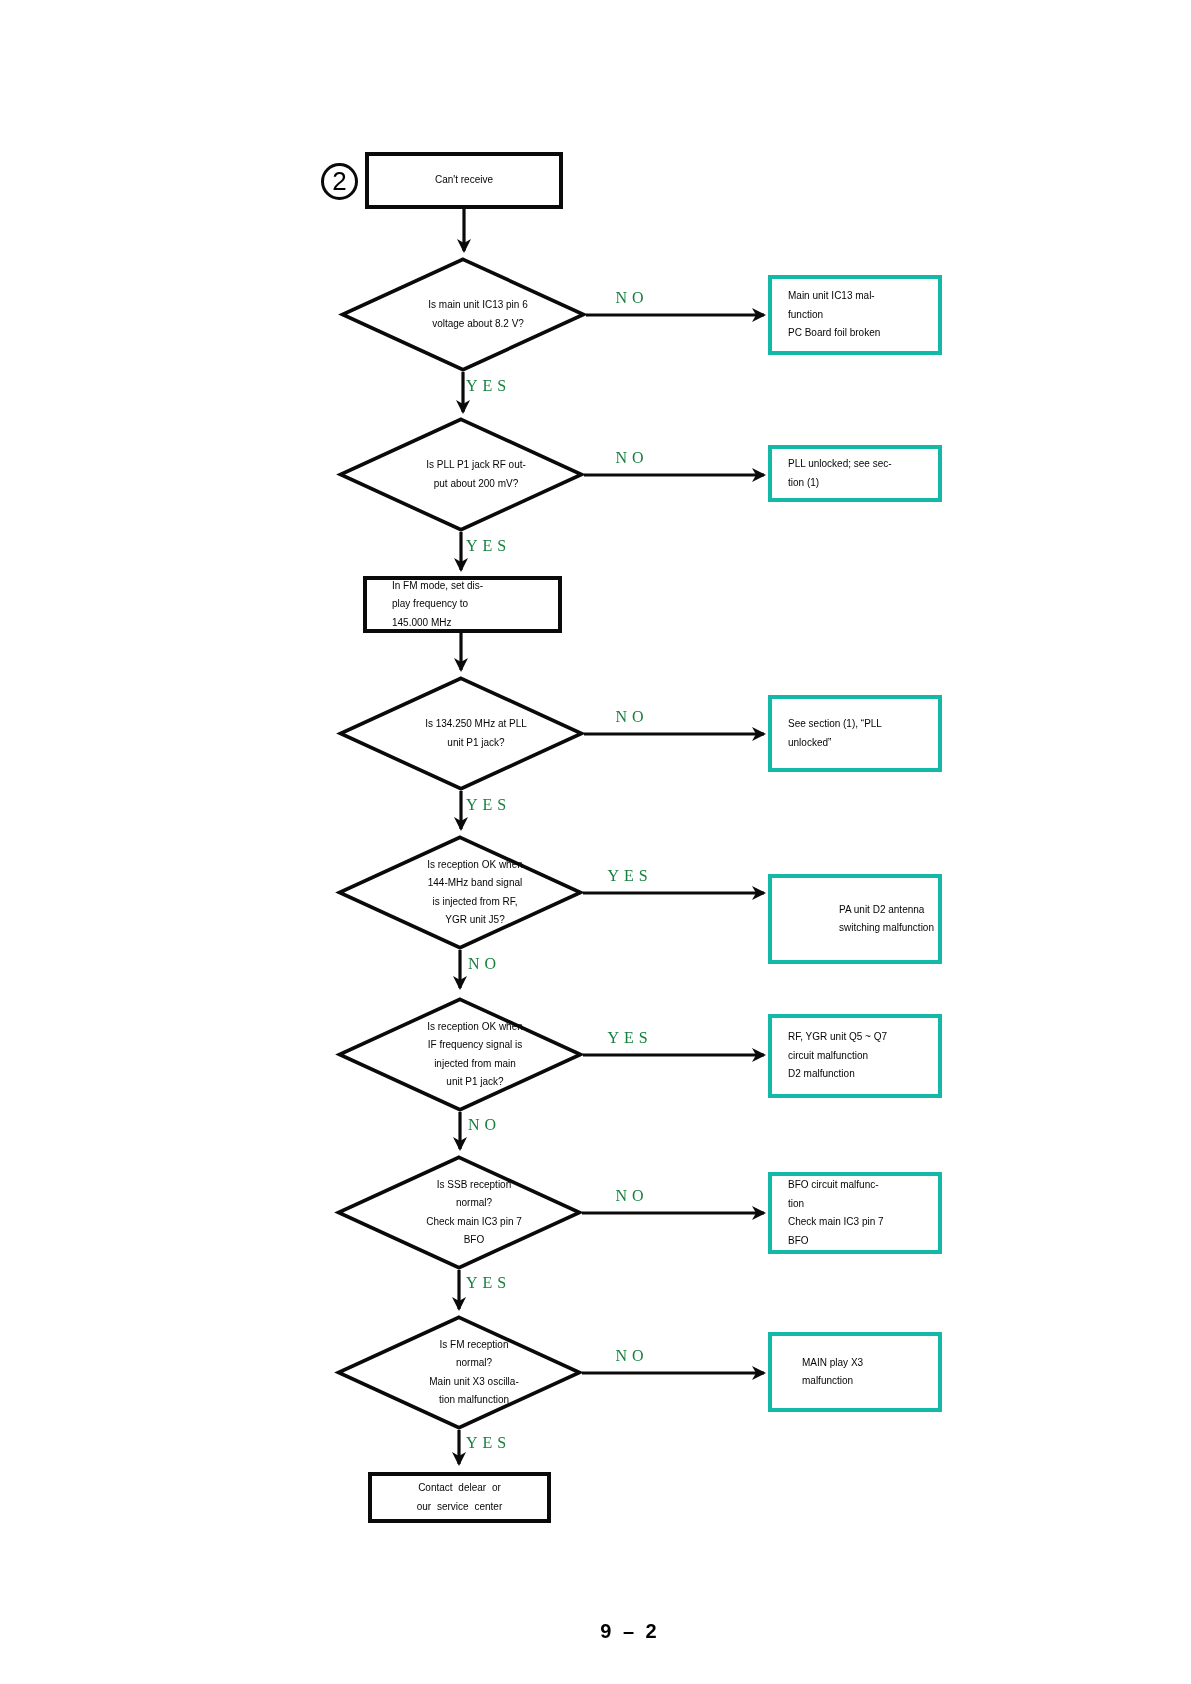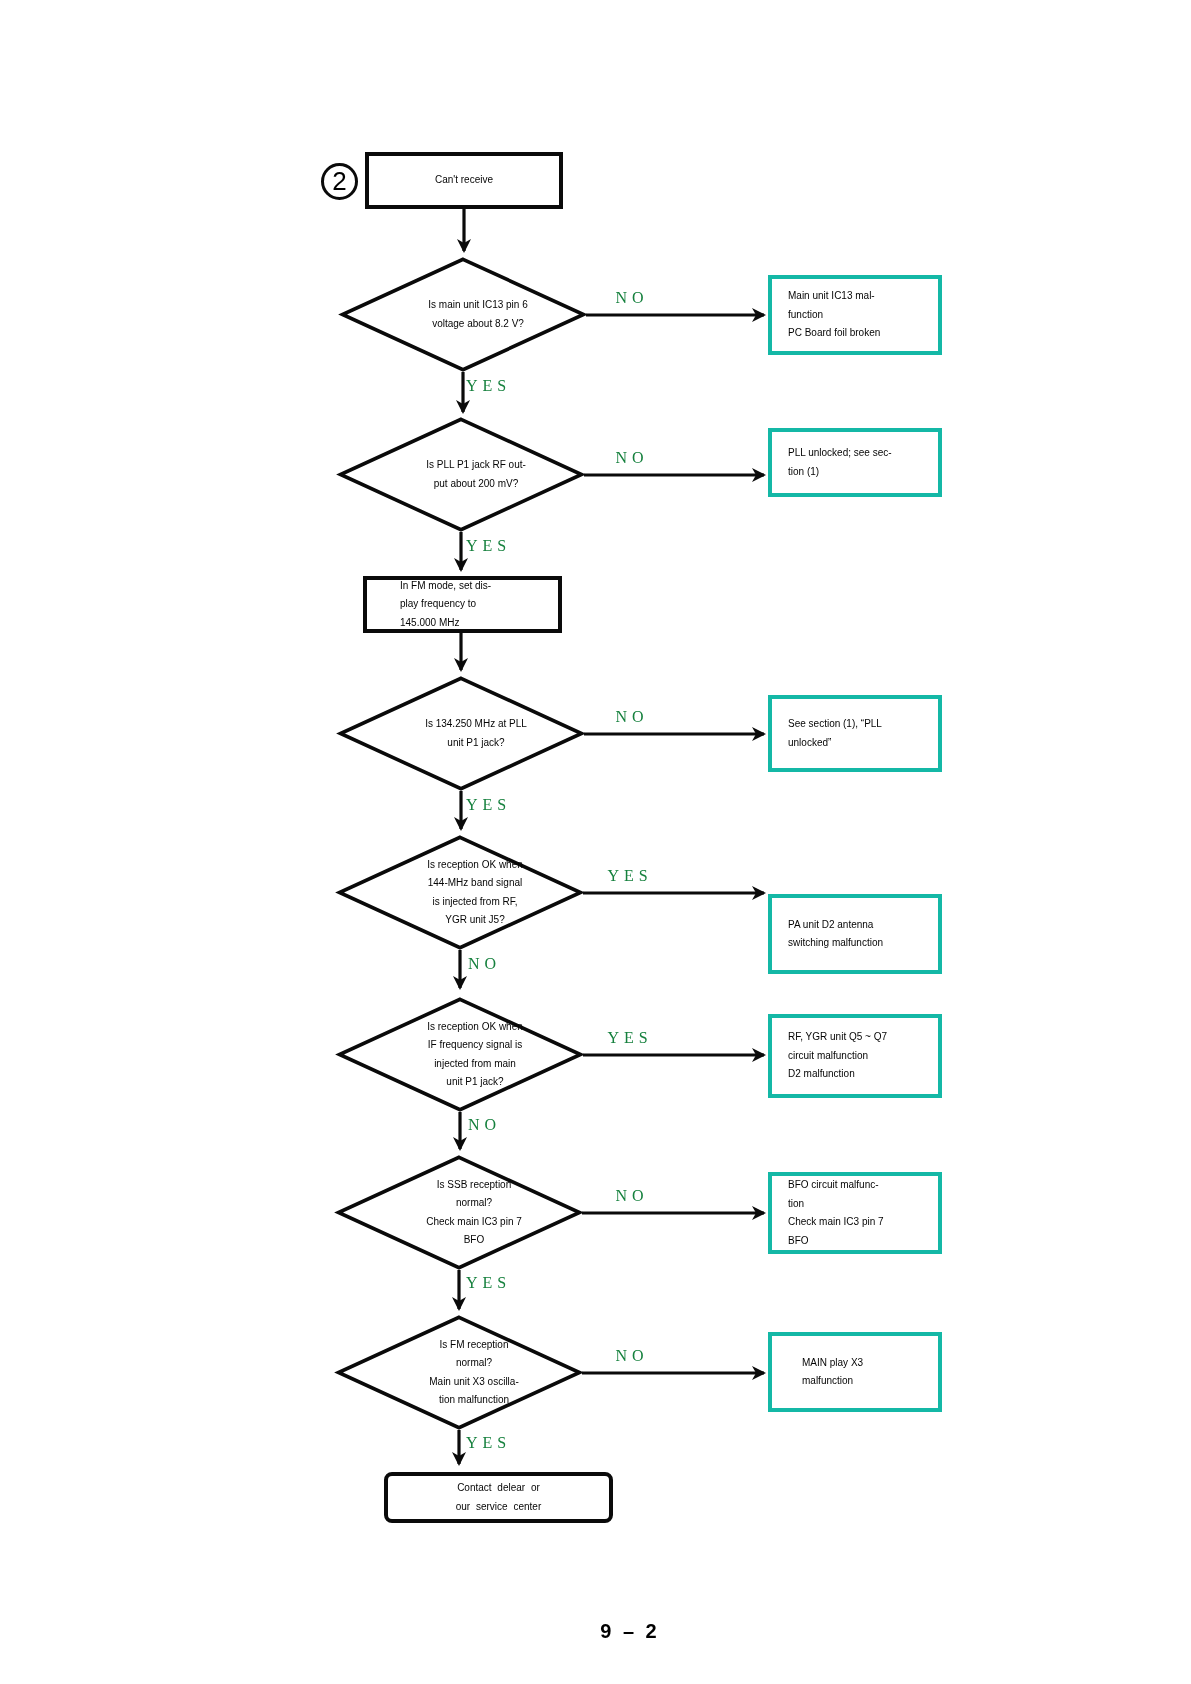--- a/index.html
+++ b/index.html
@@ -20,21 +20,21 @@
     color:#050505;
   }
   .box{
     position:absolute;
     border:4px solid #0a0a0a;
     background:#fff;
     display:flex;align-items:center;
     box-sizing:border-box;
   }
   .box.center{justify-content:center;text-align:center;}
-  .box.leftpad{padding-left:33px;}
+  .box.leftpad{padding-left:25px;}
   .rbox{
     position:absolute;
     left:768px;width:174px;
     border:4px solid #14b8a6;
     background:#fff;
     display:flex;align-items:center;
     box-sizing:border-box;
     padding-left:16px;padding-right:4px;
   }
   .diamond{
@@ -126,21 +126,21 @@
 
   <div class="diamond" style="left:338px;top:417px;">
     <svg viewBox="0 0 100 50" preserveAspectRatio="none">
       <polygon points="50,1 99,25 50,49 1,25" vector-effect="non-scaling-stroke"></polygon>
     </svg>
     <div class="node-text">Is PLL P1 jack RF out-
 put about 200 mV?</div>
   </div>
   <span class="edge-label side" style="left:600px;top:449px;">NO</span>
   <span class="edge-label" style="left:466px;top:537px;">YES</span>
-  <div class="rbox" style="top:428px;height:69px;">
+  <div class="rbox" style="top:445px;height:57px;">
     <div class="node-text">PLL unlocked; see sec-
 tion (1)</div>
   </div>
 
   <div class="box leftpad" style="left:363px;top:576px;width:199px;height:57px;">
     <div class="node-text">In FM mode, set dis-
 play frequency to
 145.000 MHz</div>
   </div>
 
@@ -162,21 +162,21 @@
     <svg viewBox="0 0 100 50" preserveAspectRatio="none">
       <polygon points="50,1 99,25 50,49 1,25" vector-effect="non-scaling-stroke"></polygon>
     </svg>
     <div class="node-text">Is reception OK when
 144-MHz band signal
 is injected from RF,
 YGR unit J5?</div>
   </div>
   <span class="edge-label side" style="left:598px;top:867px;">YES</span>
   <span class="edge-label" style="left:468px;top:955px;">NO</span>
-  <div class="rbox" style="top:894px;height:80px;">
+  <div class="rbox" style="top:874px;height:90px;justify-content:flex-end;">
     <div class="node-text">PA unit D2 antenna
 switching malfunction</div>
   </div>
 
   <div class="diamond" style="left:337px;top:997px;">
     <svg viewBox="0 0 100 50" preserveAspectRatio="none">
       <polygon points="50,1 99,25 50,49 1,25" vector-effect="non-scaling-stroke"></polygon>
     </svg>
     <div class="node-text">Is reception OK when
 IF frequency signal is
@@ -218,20 +218,20 @@
 Main unit X3 oscilla-
 tion malfunction</div>
   </div>
   <span class="edge-label side" style="left:600px;top:1347px;">NO</span>
   <span class="edge-label" style="left:466px;top:1434px;">YES</span>
   <div class="rbox" style="top:1332px;height:80px;padding-left:30px;">
     <div class="node-text">MAIN play X3
 malfunction</div>
   </div>
 
-  <div class="box center endbox" style="left:384px;top:1472px;width:229px;height:51px;border-radius:8px;">
+  <div class="box center endbox" style="left:368px;top:1472px;width:183px;height:51px;">
     <div class="node-text">Contact delear or
 our service center</div>
   </div>
 
   <div class="footer">9 – 2</div>
 
 </div>
 
 </body></html>

